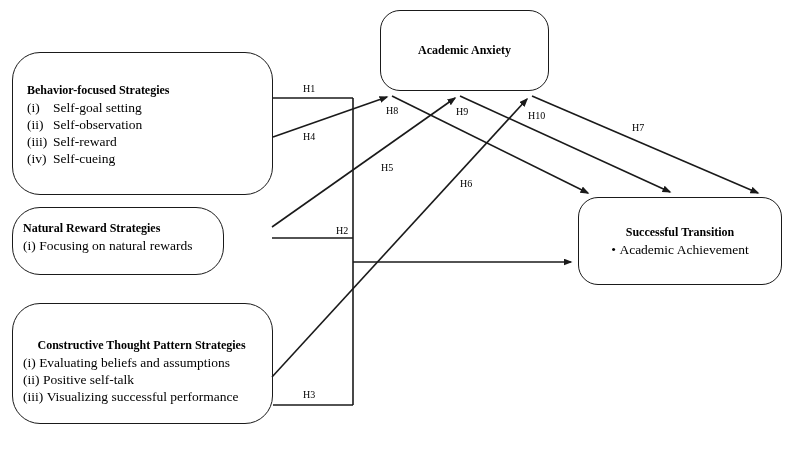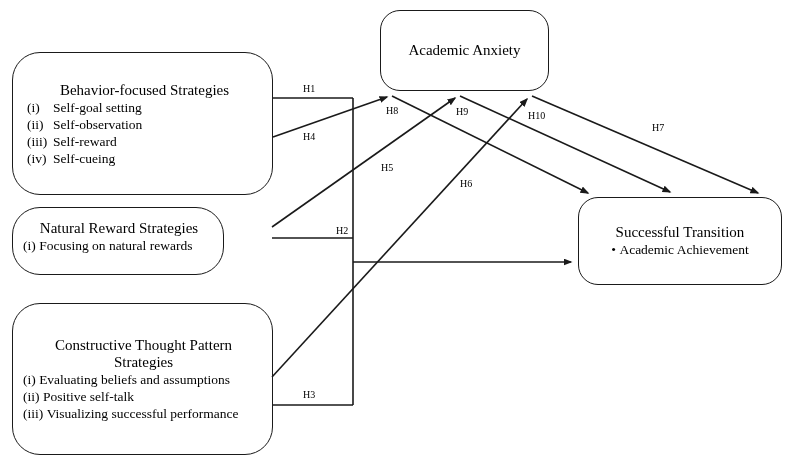--- a/index.html
+++ b/index.html
@@ -24,41 +24,40 @@
     height: 465px;
     pointer-events: none;
   }
   .dbox {
     position: absolute;
     box-sizing: border-box;
     background: #ffffff;
     border: 1.6px solid #1a1a1a;
   }
   .dbox .title {
-    font-weight: normal;
-    font-size: 15px;
+    font-weight: bold;
+    font-size: 12px;
     line-height: 17px;
-    text-align: center;
   }
   .dbox .items {
     font-size: 13.5px;
     line-height: 17px;
   }
   .row { white-space: nowrap; }
   .marker-col { display: inline-block; width: 26px; }
   #box-behavior {
     left: 12px; top: 52px; width: 261px; height: 143px;
     border-radius: 28px; padding: 29px 10px 0 14px;
   }
   #box-natural {
     left: 12px; top: 207px; width: 212px; height: 68px;
     border-radius: 28px; padding: 12px 8px 0 10px;
   }
   #box-constructive {
-    left: 12px; top: 303px; width: 261px; height: 152px;
+    left: 12px; top: 303px; width: 261px; height: 121px;
     border-radius: 28px; padding: 33px 8px 0 10px;
   }
   #box-constructive .title { max-width: 212px; margin: 0 auto; }
   #box-anxiety {
     left: 380px; top: 10px; width: 169px; height: 81px;
     border-radius: 20px;
     display: flex; align-items: center; justify-content: center;
   }
   #box-transition {
     left: 578px; top: 197px; width: 204px; height: 88px;
@@ -70,21 +69,21 @@
     position: absolute;
     font-size: 10px;
     line-height: 14px;
   }
   #lab-h1  { left: 303px; top: 82px;  }
   #lab-h2  { left: 304px; top: 224px; margin-left: 32px; }
   #lab-h3  { left: 303px; top: 388px; }
   #lab-h4  { left: 303px; top: 130px; }
   #lab-h5  { left: 381px; top: 161px; }
   #lab-h6  { left: 460px; top: 177px; }
-  #lab-h7  { left: 632px; top: 121px; margin-left: 20px; }
+  #lab-h7  { left: 632px; top: 121px; }
   #lab-h8  { left: 386px; top: 104px; }
   #lab-h9  { left: 456px; top: 105px; }
   #lab-h10 { left: 528px; top: 109px; text-align: center; }
 </style>
 </head>
 <body>
 
 <div id="stage">
 
   <div class="dbox" id="box-behavior">

